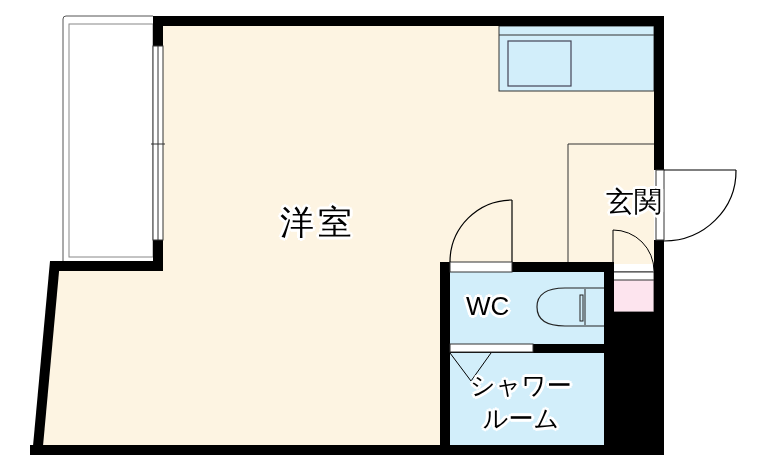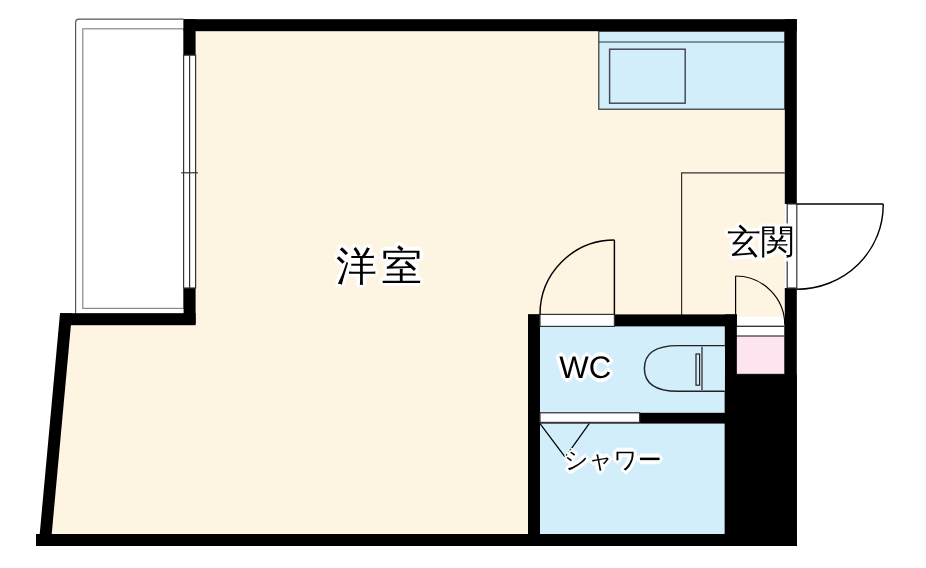--- a/index.html
+++ b/index.html
@@ -5,21 +5,21 @@
   html, body { margin: 0; padding: 0; background: #ffffff; }
   body { width: 772px; height: 473px; overflow: hidden; position: relative; font-family: "DejaVu Sans", "Liberation Sans", sans-serif; }
   #plan { position: absolute; left: 0; top: 0; width: 772px; height: 473px; }
   .lbl { position: absolute; color: #000; white-space: nowrap; line-height: 1;
          text-shadow: 2px 0 0 #fff, -2px 0 0 #fff, 0 2px 0 #fff, 0 -2px 0 #fff,
                       2px 2px 0 #fff, -2px -2px 0 #fff, 2px -2px 0 #fff, -2px 2px 0 #fff,
                       3px 0 0 #fff, -3px 0 0 #fff, 0 3px 0 #fff, 0 -3px 0 #fff; }
   .lbl-main { left: 240px; top: 205px; font-size: 34px; font-weight: normal; letter-spacing: 4px; margin-left: 40px; }
   .lbl-entry { left: 578px; top: 188px; font-size: 28px; margin-left: 28px; }
   .lbl-wc { left: 466px; top: 293px; font-size: 26px; font-family: Liberation Sans, sans-serif; }
-  .lbl-shower { left: 470px; top: 370px; font-size: 20px; text-align: center; line-height: 1.3; }
+  .lbl-shower { left: 470px; top: 370px; font-size: 25px; text-align: center; line-height: 1.3; }
   .lbl-shower span { display: block; }
 </style>
 </head>
 <body>
 
 <svg id="plan" viewBox="0 0 772 473" xmlns="http://www.w3.org/2000/svg">
 
   <g>
     <path d="M153 16 L66 16 Q63 16 63 19 L63 262 L153 262" fill="#fff" stroke="#555" stroke-width="1"></path>
     <rect x="69" y="24" width="84" height="233" fill="none" stroke="#888" stroke-width="1"></rect>
@@ -102,13 +102,14 @@
     <rect x="450" y="344" width="83" height="8" fill="#fff" stroke="#333" stroke-width="1"></rect>
     <polyline points="450,353 471,381 491,353" fill="none" stroke="#000" stroke-width="1"></polyline>
   </g>
 </svg>
 
 <div class="lbl lbl-main">洋室</div>
 <div class="lbl lbl-entry">玄関</div>
 <div class="lbl lbl-wc">WC</div>
 <div class="lbl lbl-shower">
   <span>シャワー</span>
+  <span>ルーム</span>
 </div>
 
 </body></html>

